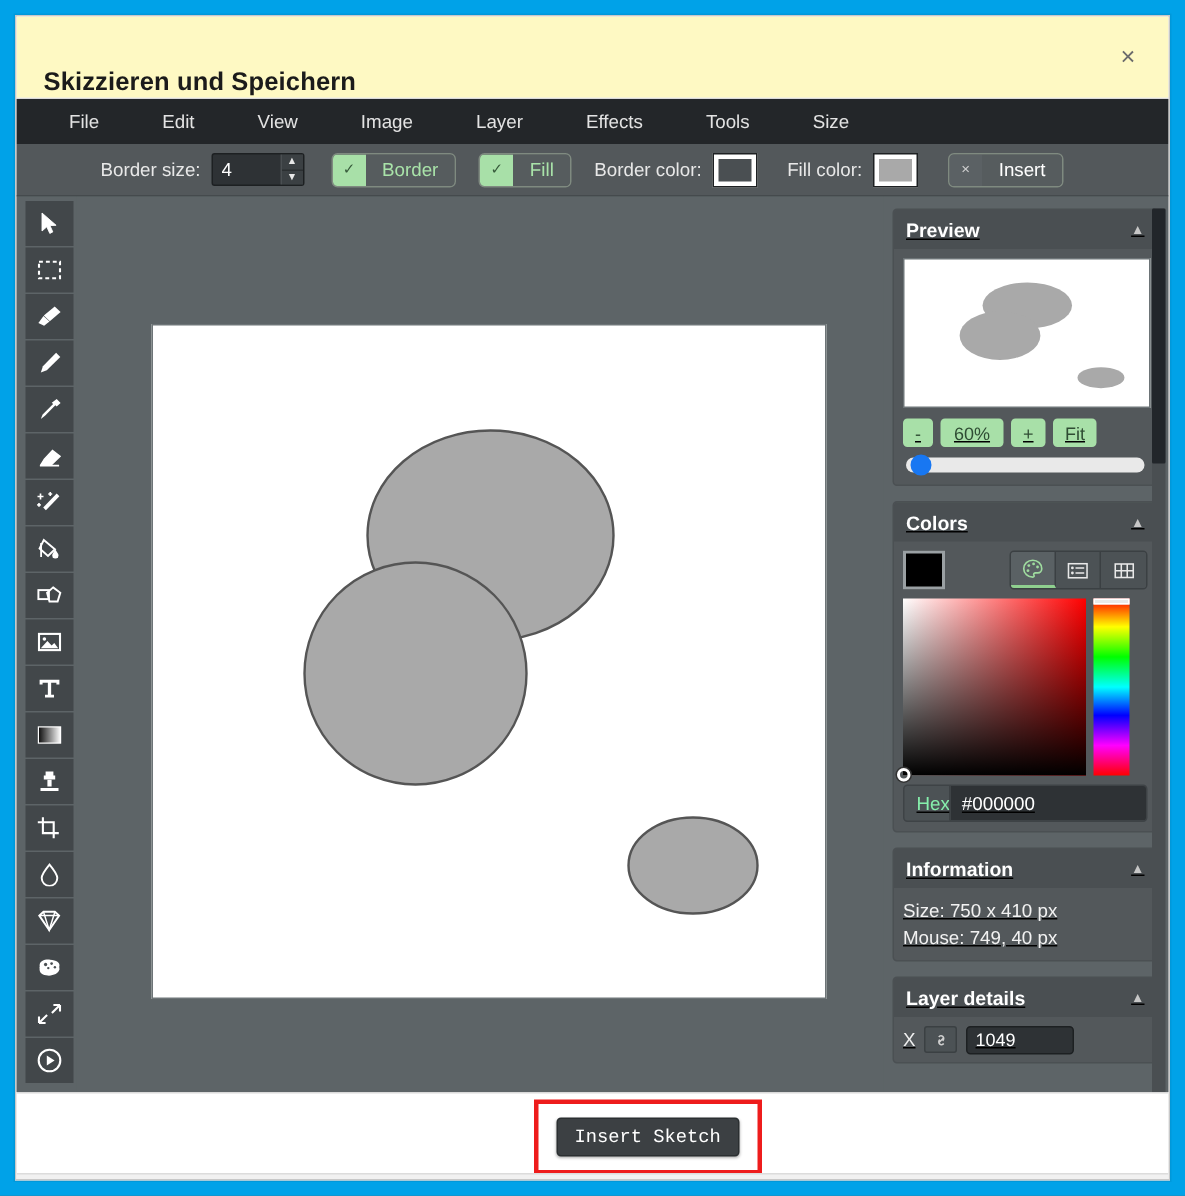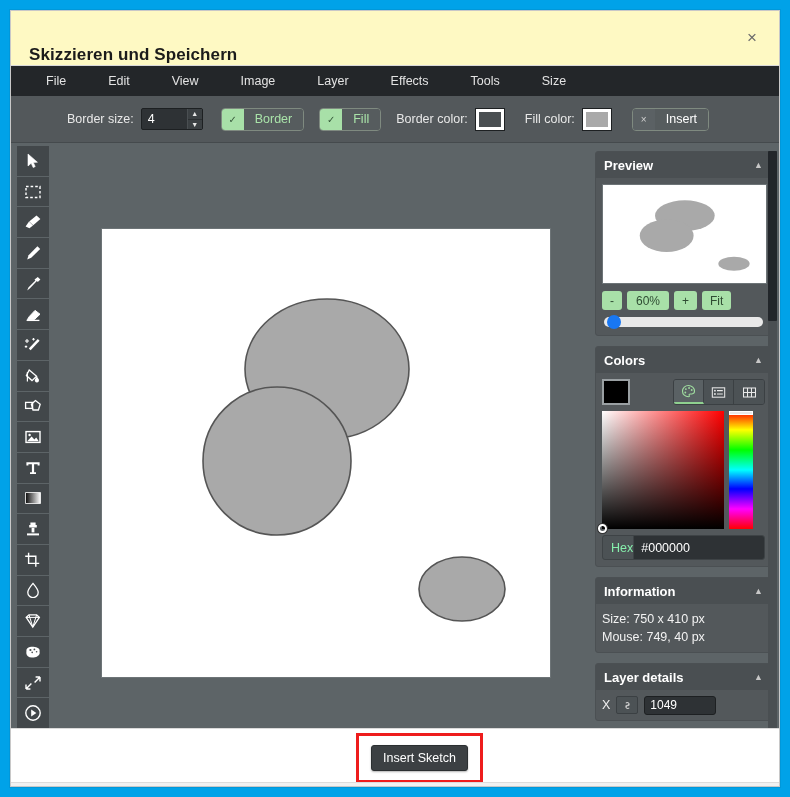--- a/index.html
+++ b/index.html
@@ -74,21 +74,21 @@
   }
   .menu-item {
     color: #e3e3e3;
     font-size: 12.5px;
     padding: 4px 13px;
     cursor: pointer;
     white-space: nowrap;
   }
   
   .optionbar {
-    height: 47px;
+    height: 35px;
     background: #53585b;
     border-bottom: 1px solid #454a4d;
     display: flex; align-items: center;
     padding-left: 56px;
     gap: 0px;
     flex: none;
     font-size: 12.5px;
     color: #e8e8e8;
   }
   .ob-label { margin-right: 7px; white-space: nowrap; }
@@ -206,20 +206,21 @@
     padding: 8px 0 0 6px;
     overflow: hidden;
   }
   .panel {
     width: 177px;
     background: #53585b;
     border: 1px solid #4b5053;
     border-radius: 3px;
     margin-bottom: 10px;
     overflow: hidden;
+    text-decoration: underline;
   }
   .panel-head {
     height: 26px;
     background: #4a4f52;
     display: flex; align-items: center; justify-content: space-between;
     padding: 0 8px;
     cursor: pointer;
   }
   .panel-title {
     color: #ffffff; font-size: 13px; font-weight: bold;
@@ -415,21 +416,21 @@
     background: #ffffff;
   }
   .insert-btn {
     background: #3c4043;
     color: #ffffff;
     border: 1px solid #2b2f31;
     border-radius: 3px;
     font-size: 12.5px;
     padding: 5px 11px;
     cursor: pointer;
-    font-family: Liberation Sans, sans-serif;
+    font-family: Liberation Mono, monospace;
     box-shadow: 0 1px 2px rgba(0,0,0,.3);
   }
   .footer-bottomline {
     position: absolute;
     left: 0; right: 0; bottom: 0;
     height: 4px;
     background: #f1f1f1;
     border-top: 1px solid #dcdcdc;
   }
 </style>

